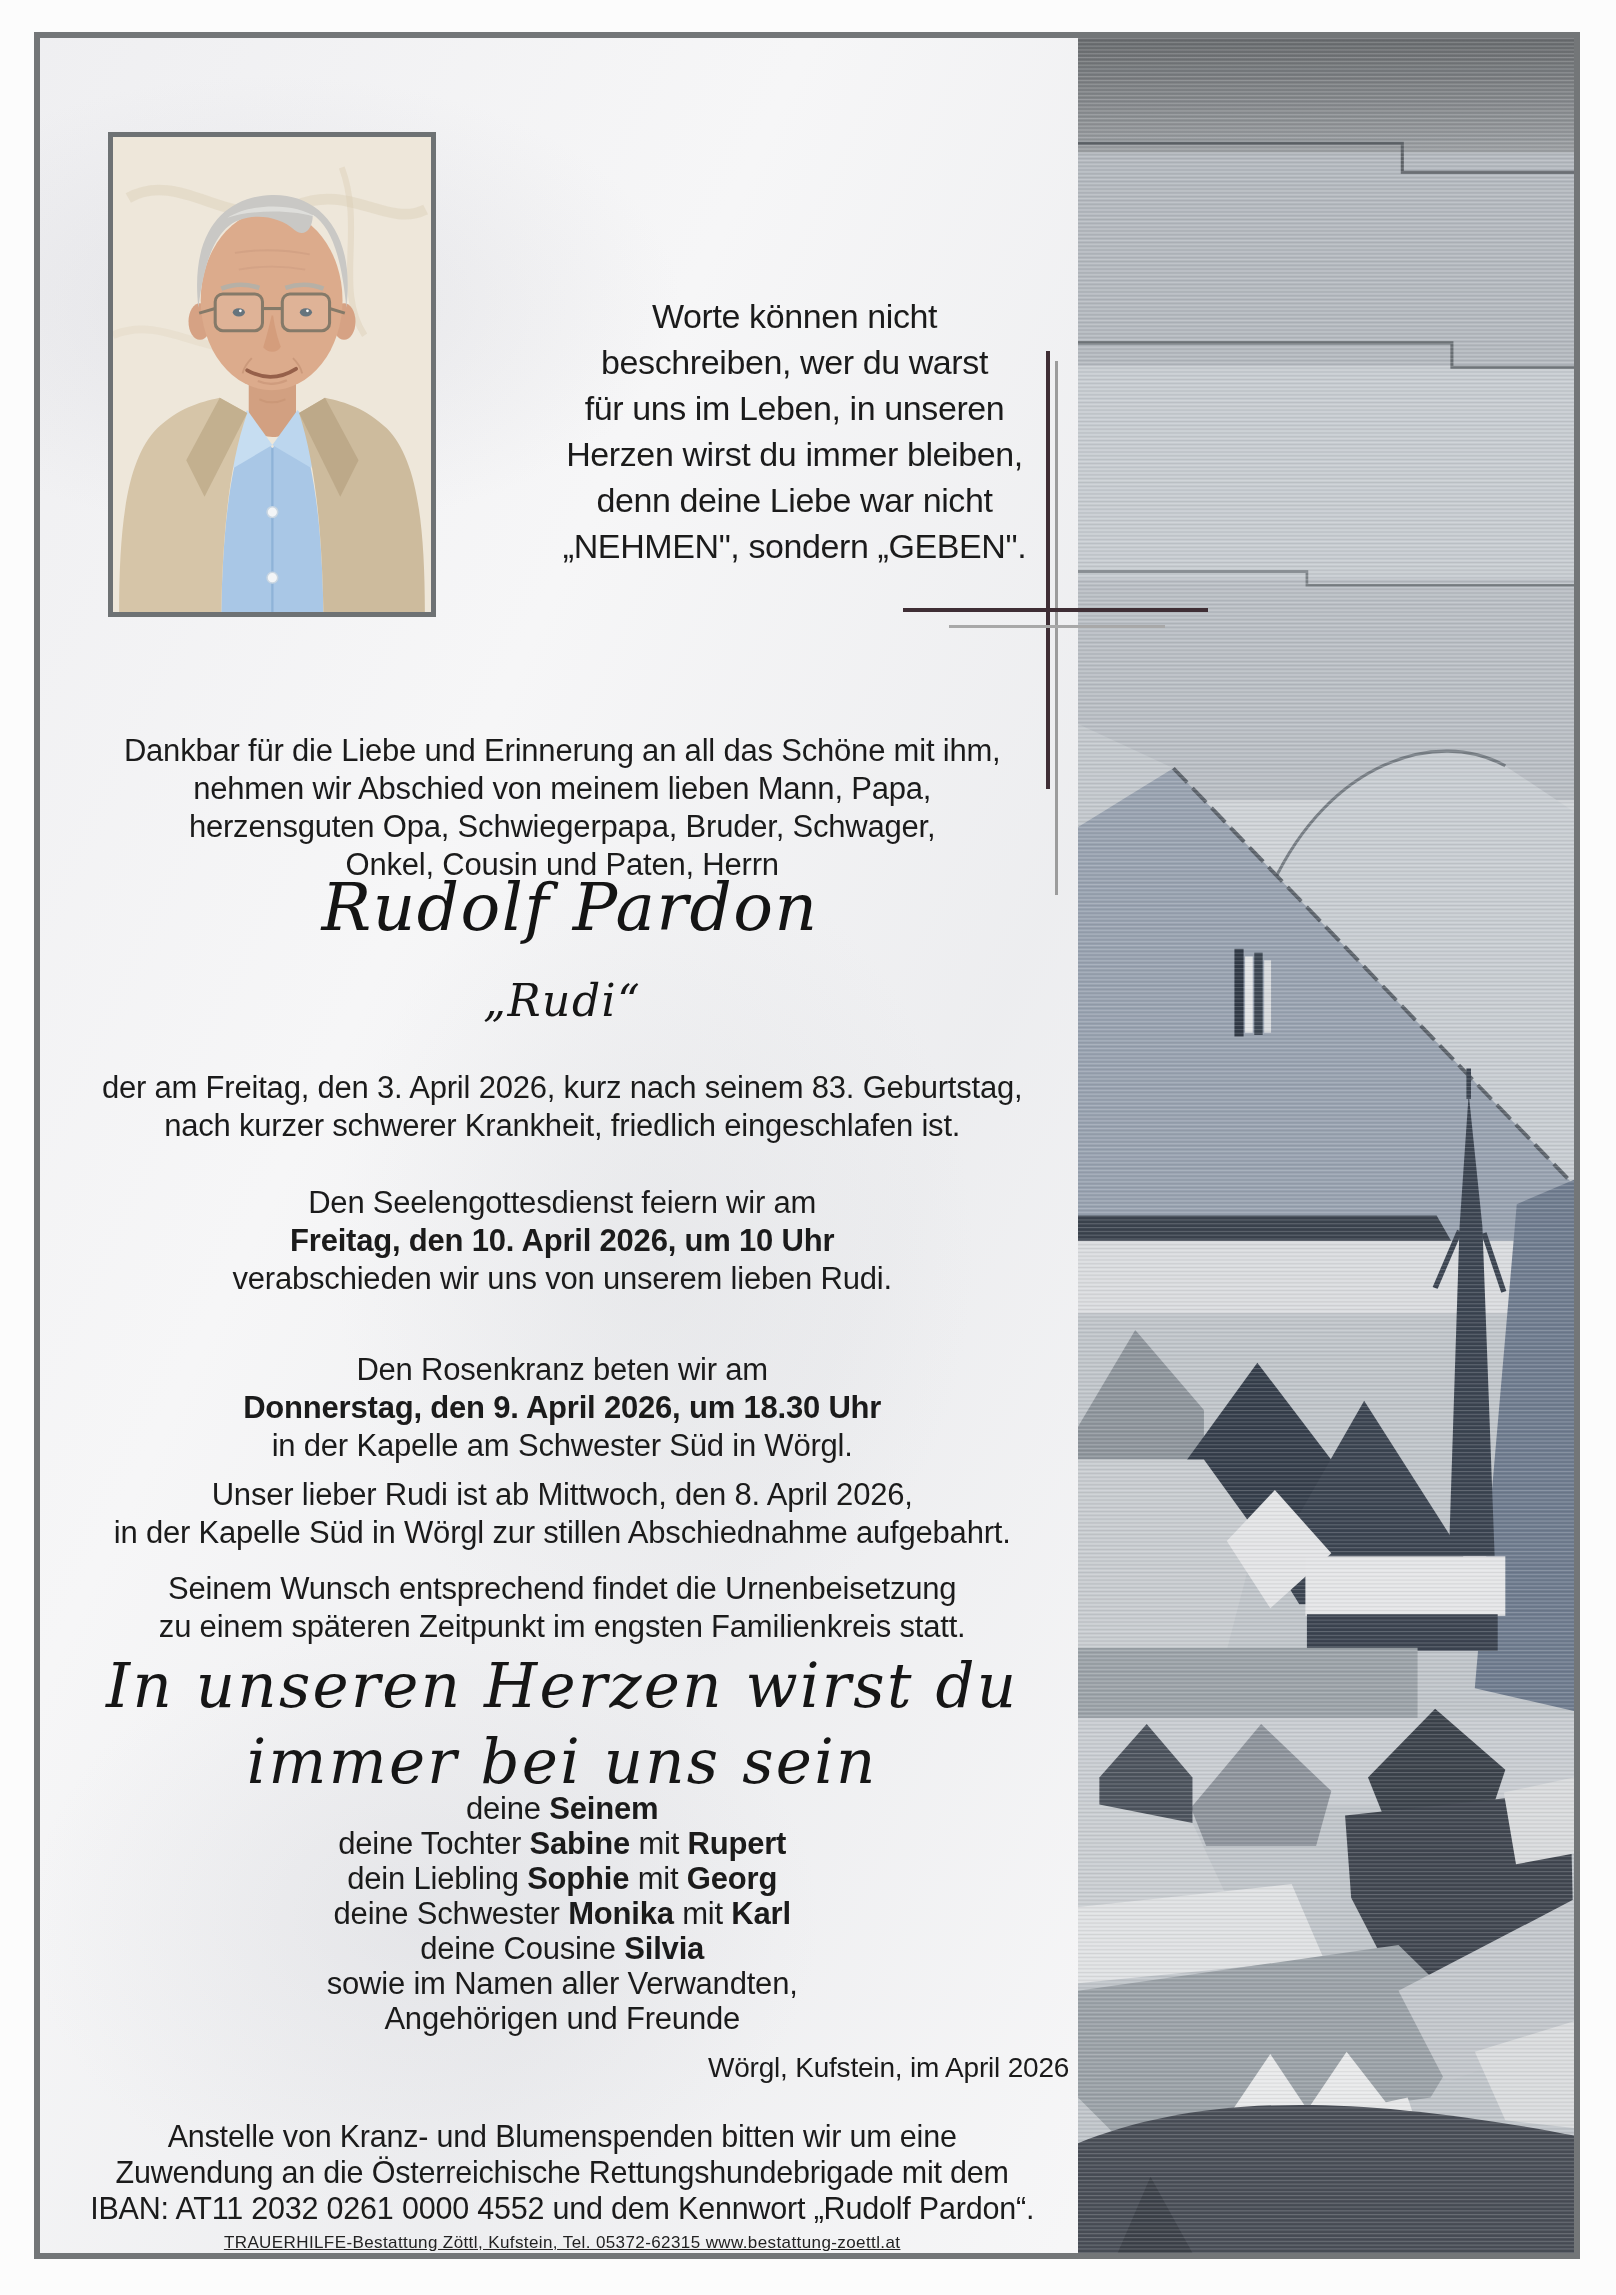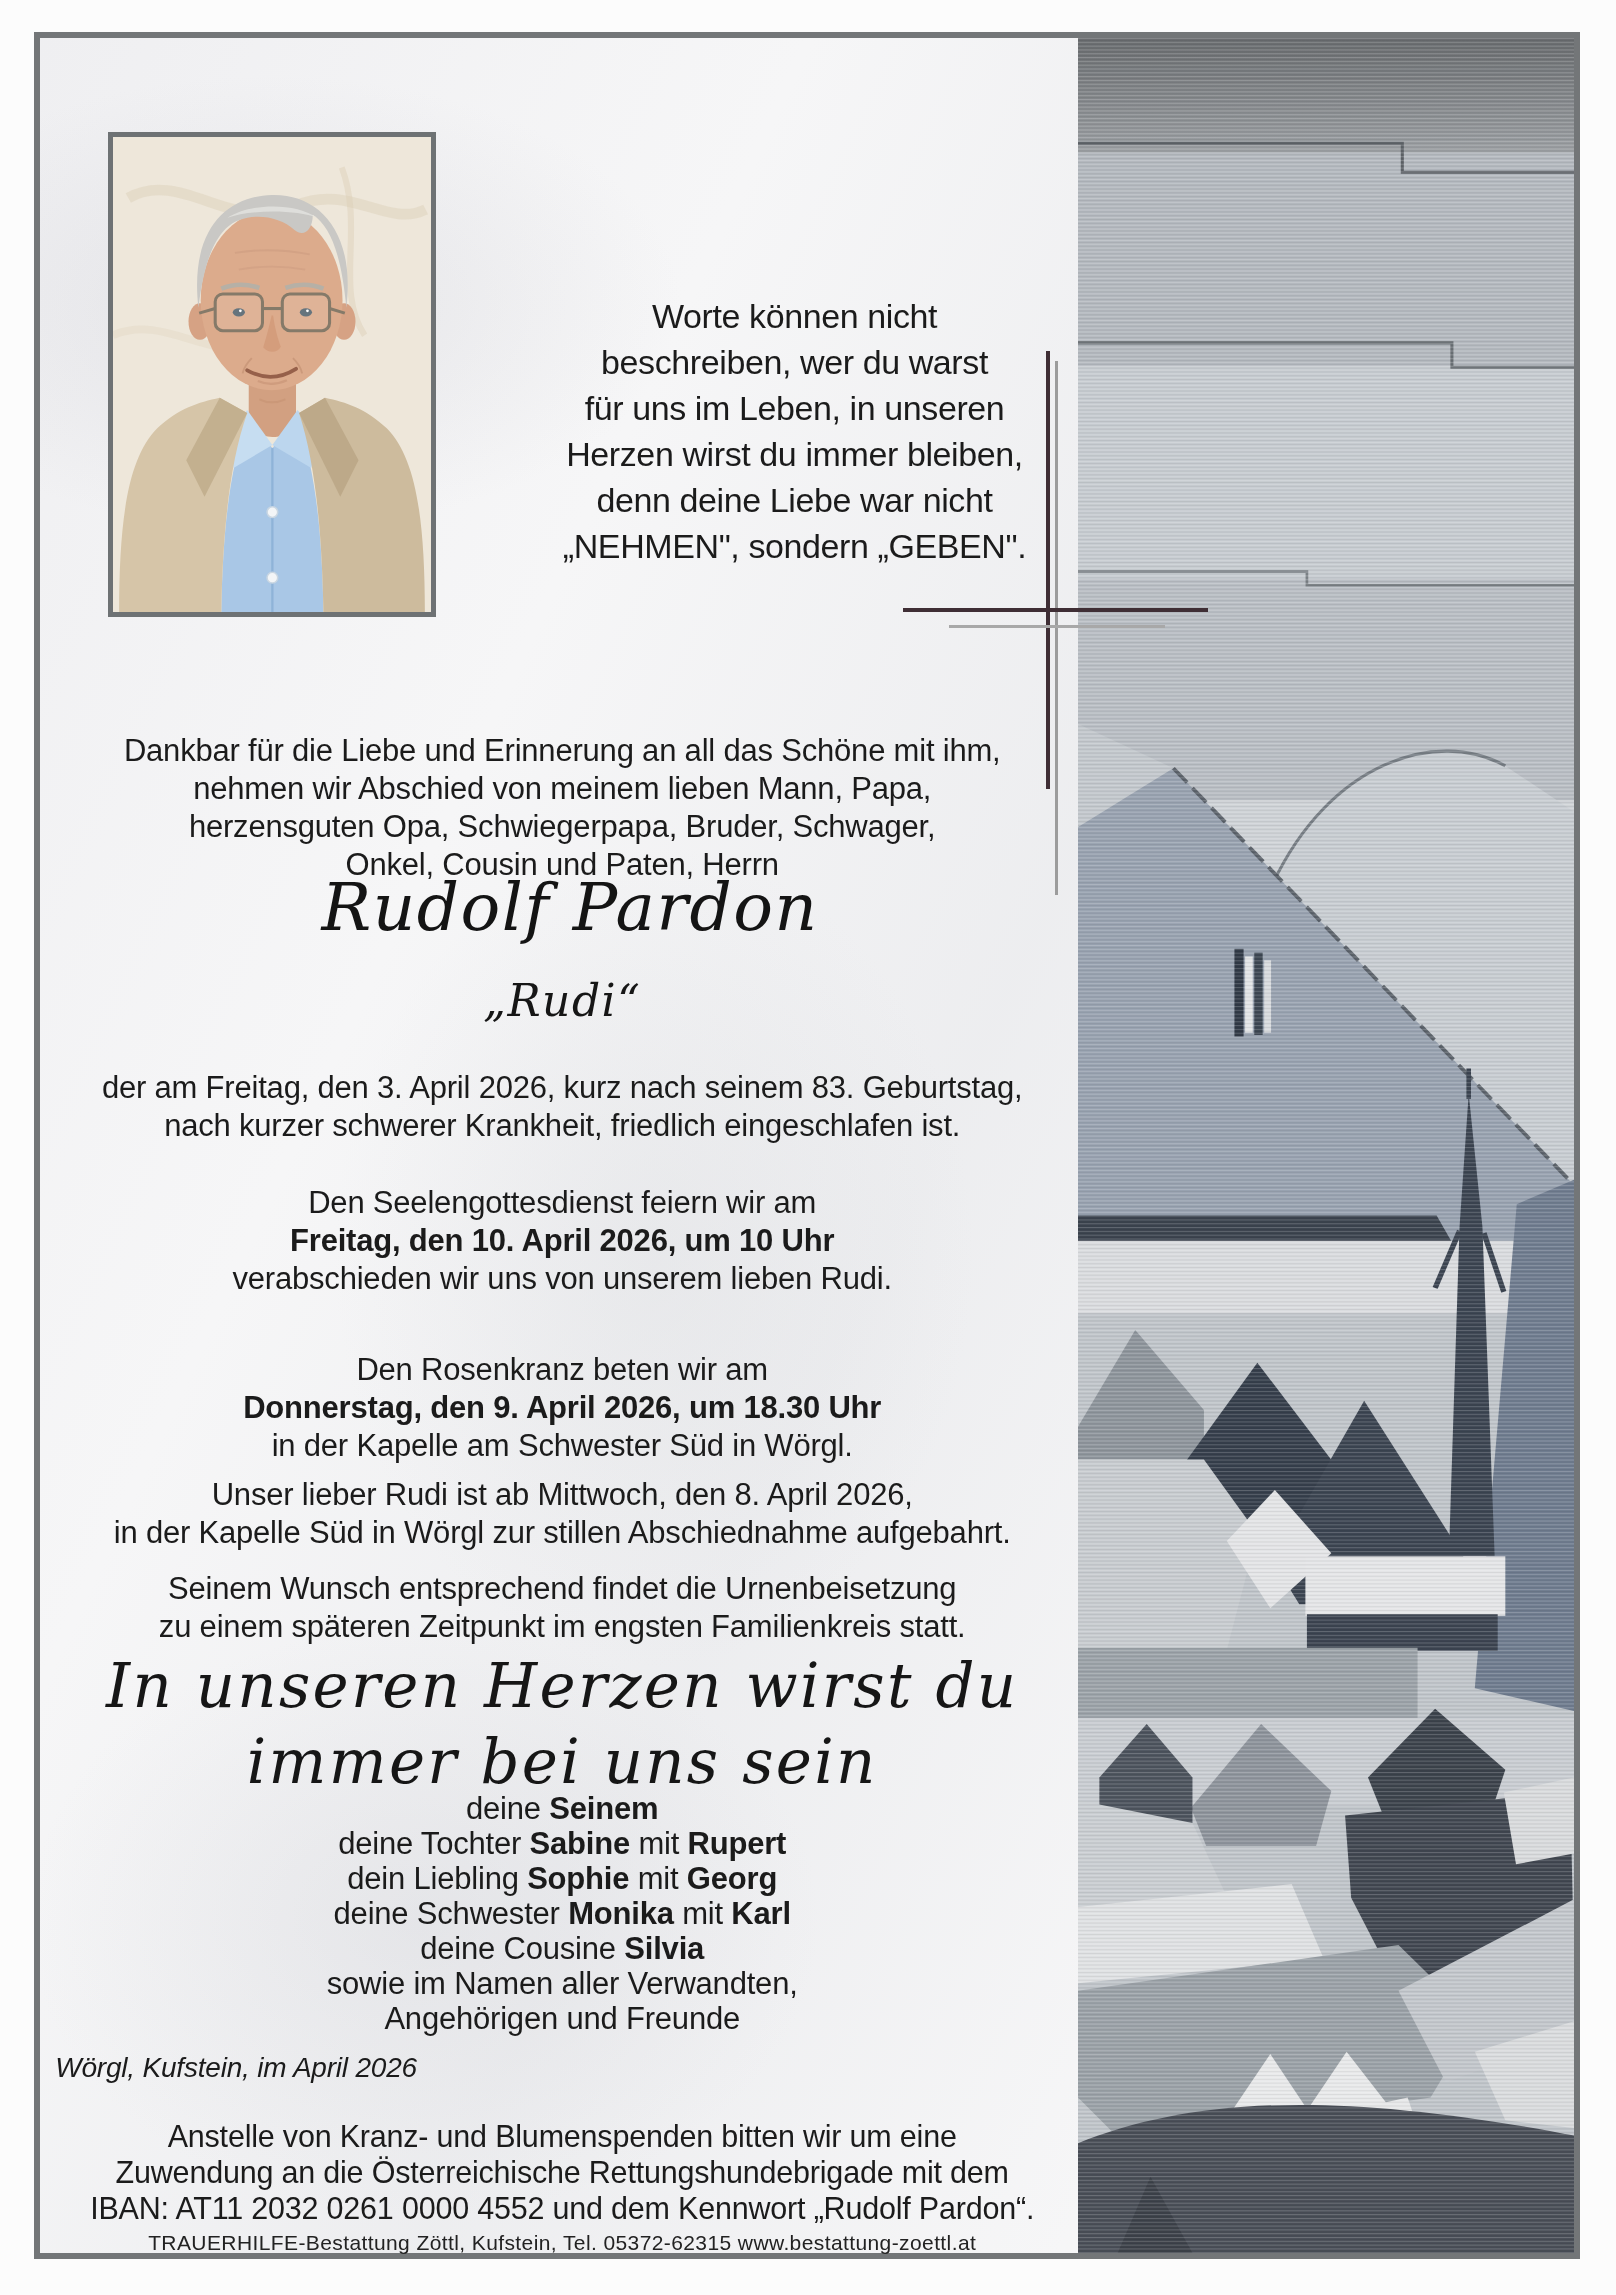--- a/index.html
+++ b/index.html
@@ -55,27 +55,27 @@
   .service{top:1146px;}
   .rosary{top:1313px;}
   .laying{top:1438px;}
   .urn{top:1532px;}
   .closing{
     top:1610px;font-family:"DejaVu Serif", serif;font-style:italic;
     font-size:61px;line-height:76px;letter-spacing:2.3px;color:#161616;
   }
   .family{top:1753px;font-size:31px;line-height:35px;}
   .dateline{
-    position:absolute;left:15.2px;width:1014px;top:2013px;text-align:left;z-index:3;
-    font-size:28px;line-height:34px;letter-spacing:-0.2px;font-style:italic;
+    position:absolute;left:15.2px;width:1014px;top:2013px;text-align:right;z-index:3;
+    font-size:28px;line-height:34px;letter-spacing:-0.2px;
   }
   .donation{top:2080px;font-size:30.5px;line-height:36px;}
   .footer-line{
     position:absolute;left:15.2px;width:1014px;top:2190px;text-align:center;z-index:3;
-    font-size:21px;line-height:30.5px;letter-spacing:0.4px;color:#222;
+    font-size:17px;line-height:30.5px;letter-spacing:0.4px;color:#222;text-decoration:underline;
   }
 </style>
 </head>
 <body>
 
 <div class="card">
 
   <svg class="painting" viewBox="0 0 650 2906" preserveAspectRatio="none">
     <defs>
       <linearGradient id="sky" x1="0" y1="0" x2="0" y2="1">

